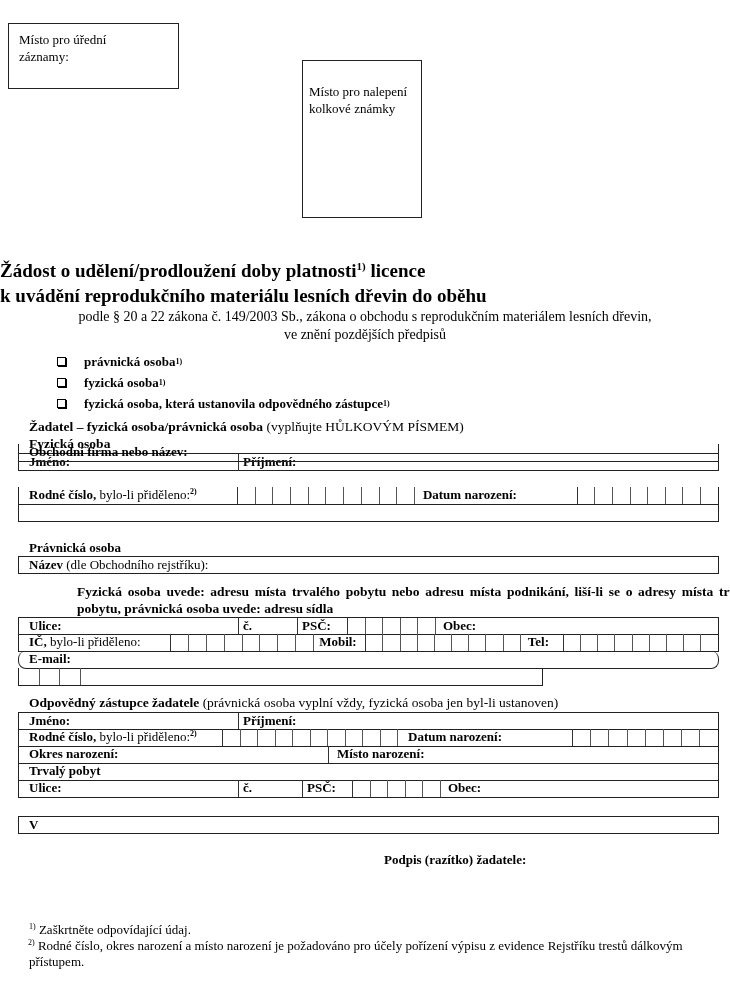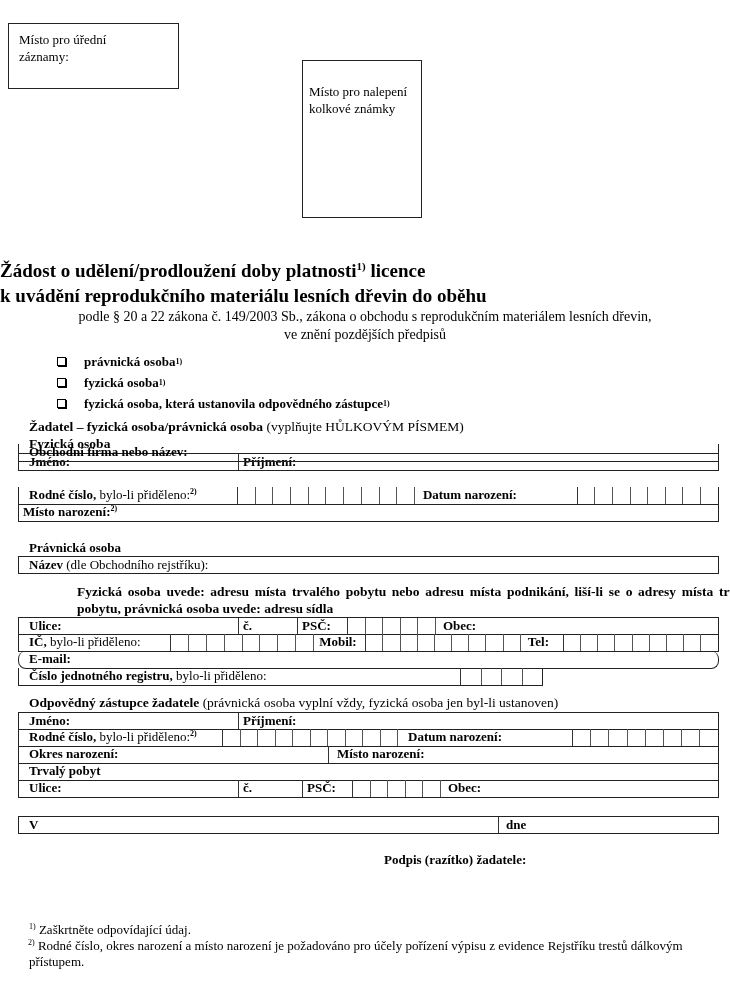--- a/index.html
+++ b/index.html
@@ -91,23 +91,20 @@
   <div class="cell digit" style="width:17.6px;"></div>
   <div class="cell digit" style="width:17.6px;"></div>
   <div class="cell digit" style="width:17.6px;"></div>
   <div class="cell digit" style="width:17.6px;"></div>
   <div class="cell digit" style="width:17.6px;"></div>
   <div class="cell digit" style="width:17.6px;"></div>
   <div class="cell digit" style="width:17.6px;"></div>
   <div class="cell digit" style="flex:1;"></div>
 </div>
 <div class="row stack" style="top:504px;">
-  <div class="cell" style="flex:1;">
-    <span>Místo narození:</span><sup>2)</sup>
-  </div>
 </div>
 
 <div class="section-heading" style="left:29px; top:540px; font-size:13px;">Právnická osoba</div>
 <div class="row" style="top:556px;">
   <div class="cell" style="flex:1; padding-left:10px;">
     <span>Název</span><span class="normal"> (dle Obchodního rejstříku):</span>
   </div>
 </div>
 
 <div class="para" style="top:583px;">Fyzická osoba uvede: adresu místa trvalého pobytu nebo adresu místa podnikání, liší-li se o adresy místa trvalého pobytu, právnická osoba uvede: adresu sídla</div>
@@ -153,23 +150,20 @@
   <div class="cell digit" style="width:17.2px;"></div>
   <div class="cell digit" style="width:17.2px;"></div>
   <div class="cell digit" style="width:17.2px;"></div>
   <div class="cell digit" style="width:17.2px;"></div>
   <div class="cell digit" style="flex:1;"></div>
 </div>
 <div class="row stack" style="top:651px;border-radius:8px;">
   <div class="cell" style="flex:1; padding-left:10px;">E-mail:</div>
 </div>
 <div class="reg-row" style="top:668px; width:525px;">
-  <div class="cell" style="width:442px; padding-left:10px;">
-    <span>Číslo jednotného registru,</span><span class="normal"> bylo-li přiděleno:</span>
-  </div>
   <div class="cell digit" style="width:20.5px;"></div>
   <div class="cell digit" style="width:20.5px;"></div>
   <div class="cell digit" style="width:20.5px;"></div>
   <div class="cell digit" style="flex:1;"></div>
 </div>
 
 <div class="section-heading" style="left:29px; top:695px;">
   <span>Odpovědný zástupce žadatele</span><span class="normal"> (právnická osoba vyplní vždy, fyzická osoba jen byl-li ustanoven)</span>
 </div>
 <div class="row" style="top:712px;">
@@ -214,21 +208,20 @@
   <div class="cell digit" style="width:17.6px;"></div>
   <div class="cell digit" style="width:17.6px;"></div>
   <div class="cell digit" style="width:17.6px;"></div>
   <div class="cell digit" style="width:17.6px;"></div>
   <div class="cell digit" style="width:17.6px;"></div>
   <div class="cell" style="flex:1; padding-left:7px;">Obec:</div>
 </div>
 
 <div class="row" style="top:816px;">
   <div class="cell" style="width:480px; padding-left:10px;">V</div>
-  <div class="cell" style="flex:1; padding-left:7px;">dne</div>
 </div>
 <div class="section-heading" style="left:384px; top:852px; font-size:13px;">Podpis (razítko) žadatele:</div>
 
 <div class="footnote" style="top:922px;">
   <sup class="normal" style="font-weight:normal;">1)</sup>
   <span>Zaškrtněte odpovídající údaj.</span>
 </div>
 <div class="footnote" style="top:938px; padding-left:0;">
   <sup style="font-weight:normal; margin-left:-1px;">2)</sup>
   <span style="text-align:justify;">Rodné číslo, okres narození a místo narození je požadováno pro účely pořízení výpisu z evidence Rejstříku trestů dálkovým přístupem.</span>

